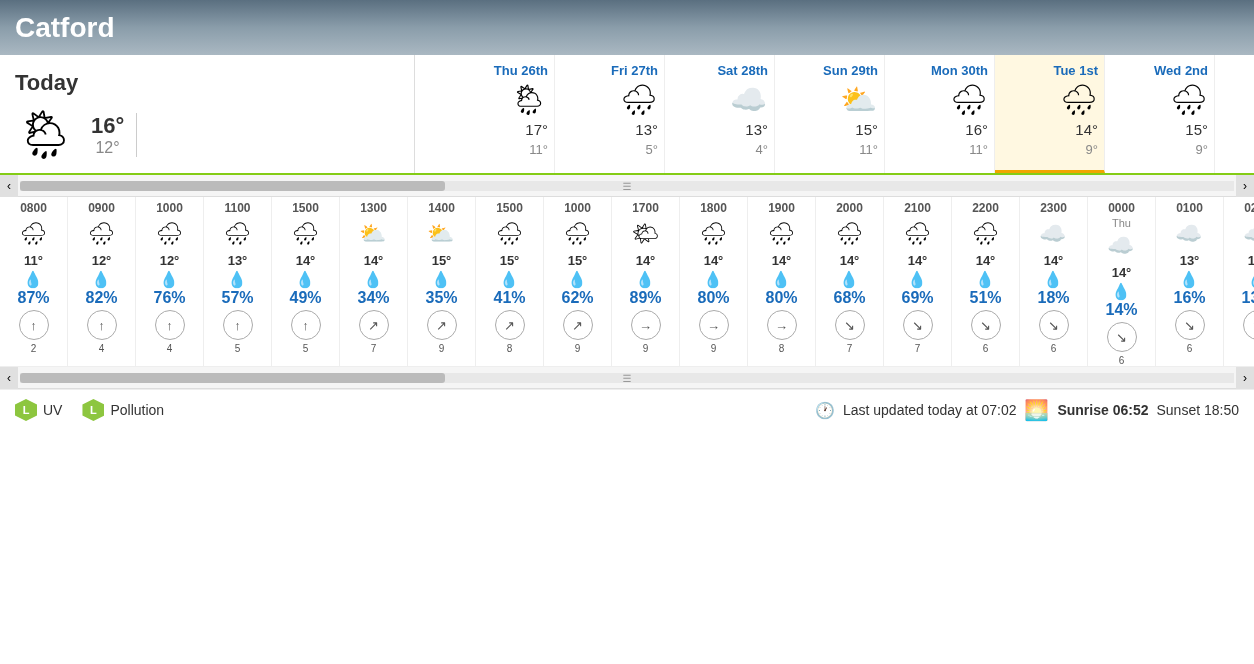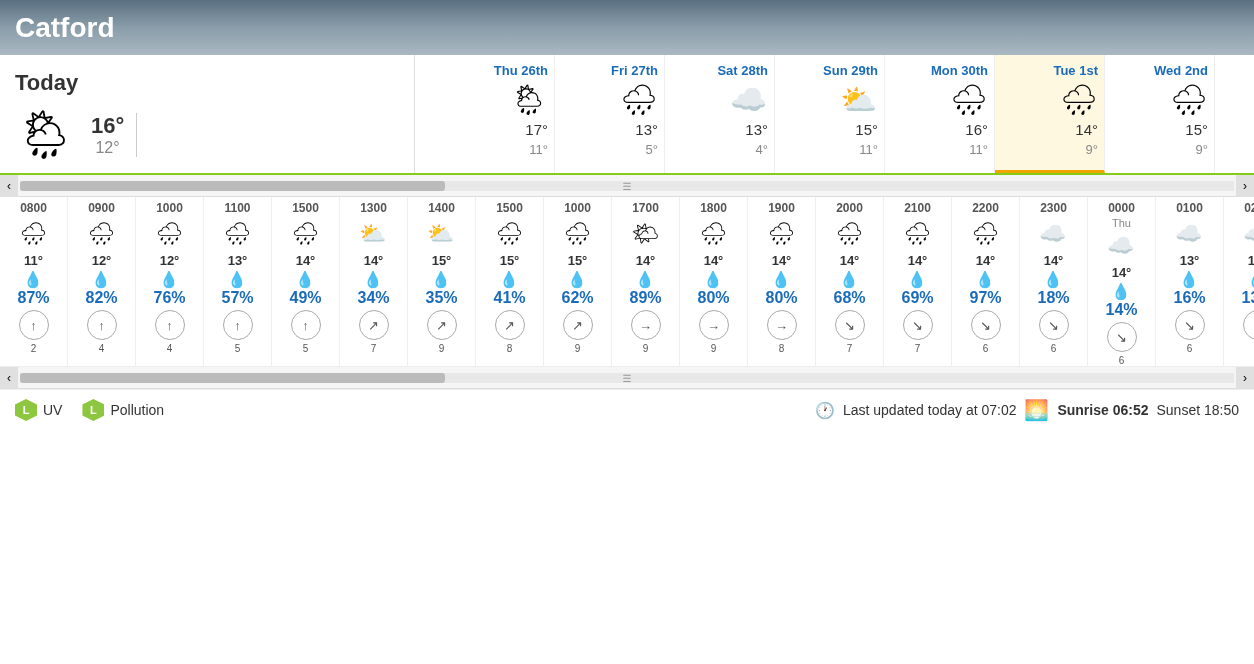--- a/index.html
+++ b/index.html
@@ -411,21 +411,21 @@
       <span class="hour-wind-arrow">↘</span>
     </div>
     <div class="hour-wind-num">7</div>
   </div>
       <div class="hour-col">
     <div class="hour-label">2200</div>
 
     <div class="hour-icon">🌧</div>
     <div class="hour-temp">14°</div>
     <div class="rain-drops">💧</div>
-    <div class="hour-rain-pct">97%</div>
+    <div class="hour-rain-pct">51%</div>
     <div class="hour-wind-circle">
       <span class="hour-wind-arrow">↘</span>
     </div>
     <div class="hour-wind-num">6</div>
   </div>
       <div class="hour-col">
     <div class="hour-label">2300</div>
 
     <div class="hour-icon">☁️</div>
     <div class="hour-temp">14°</div>

